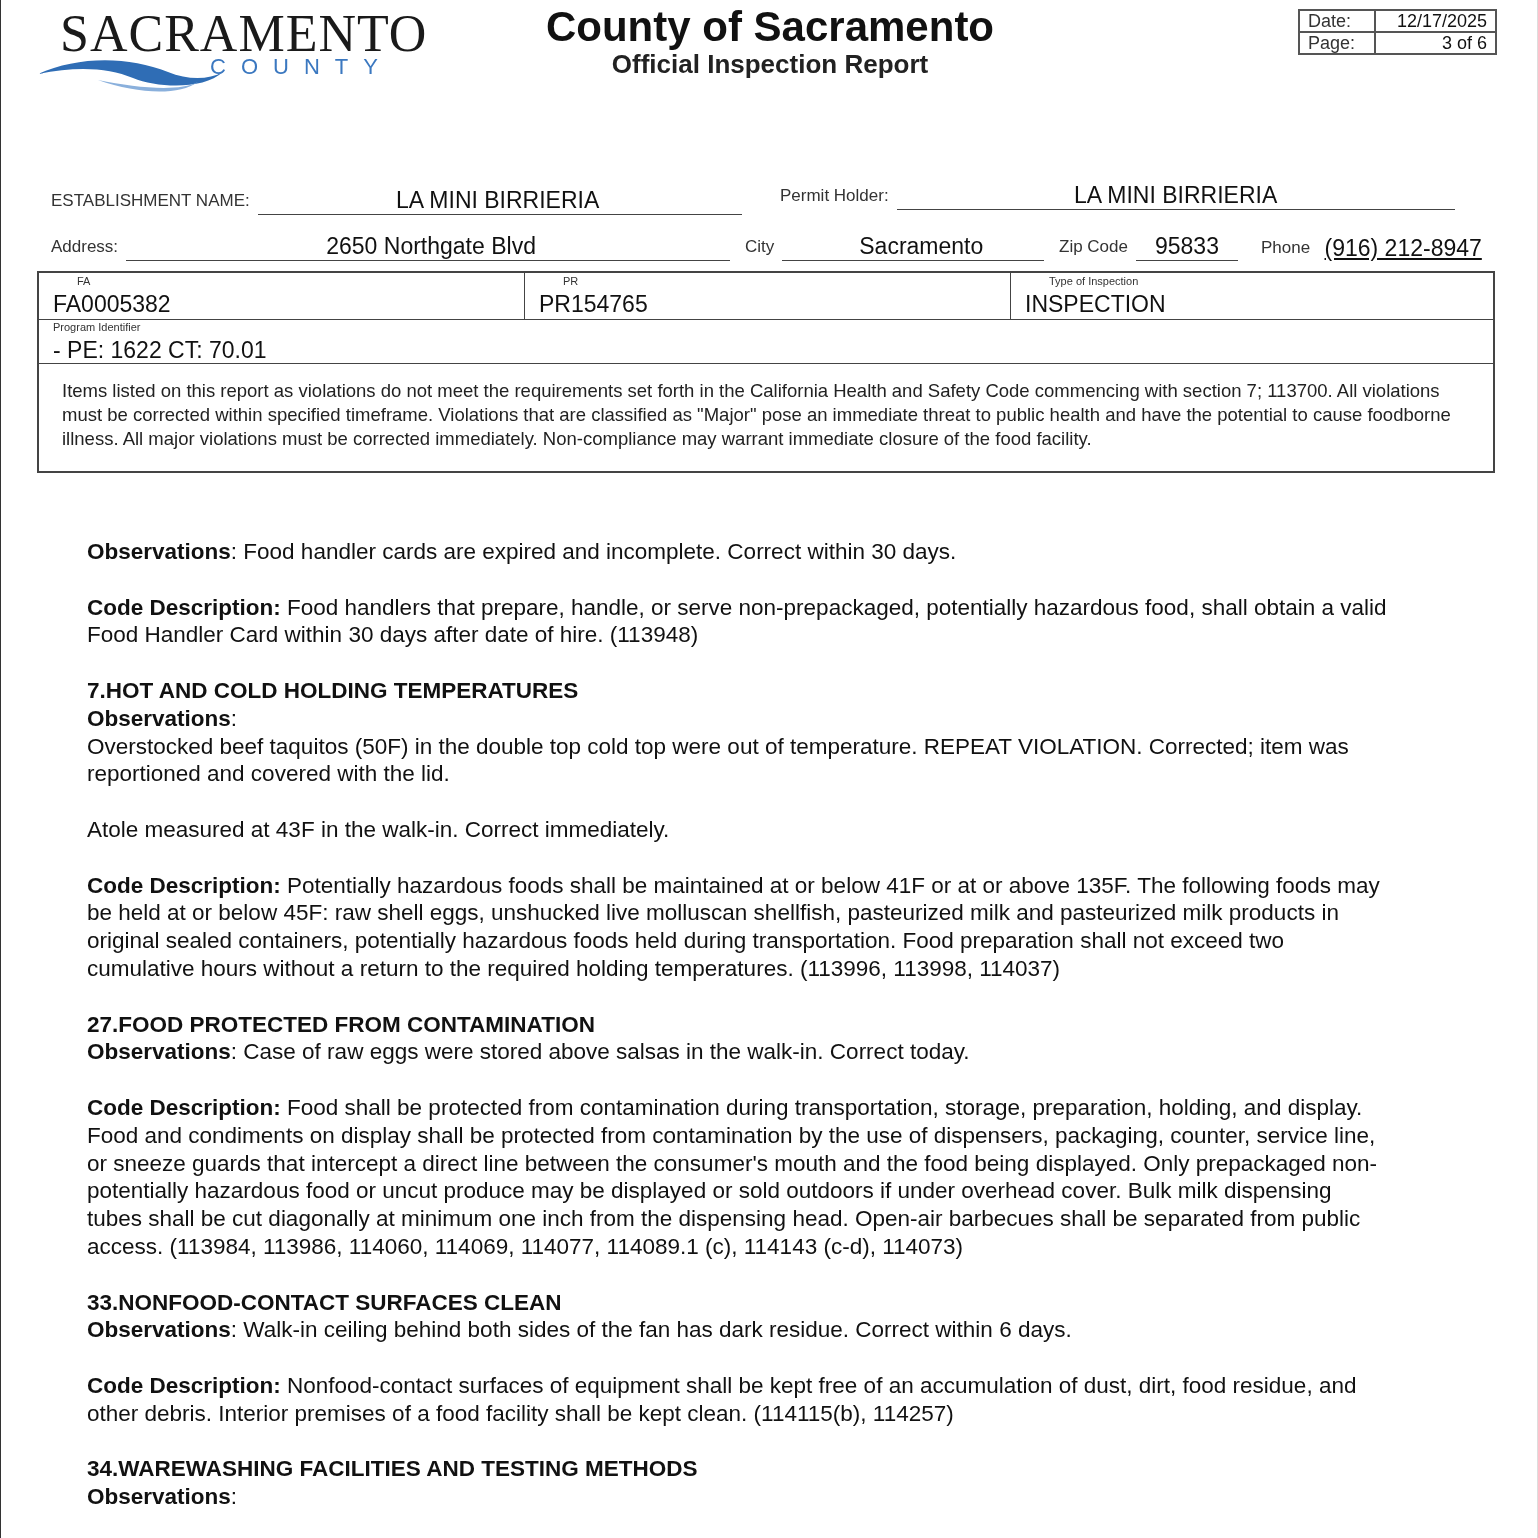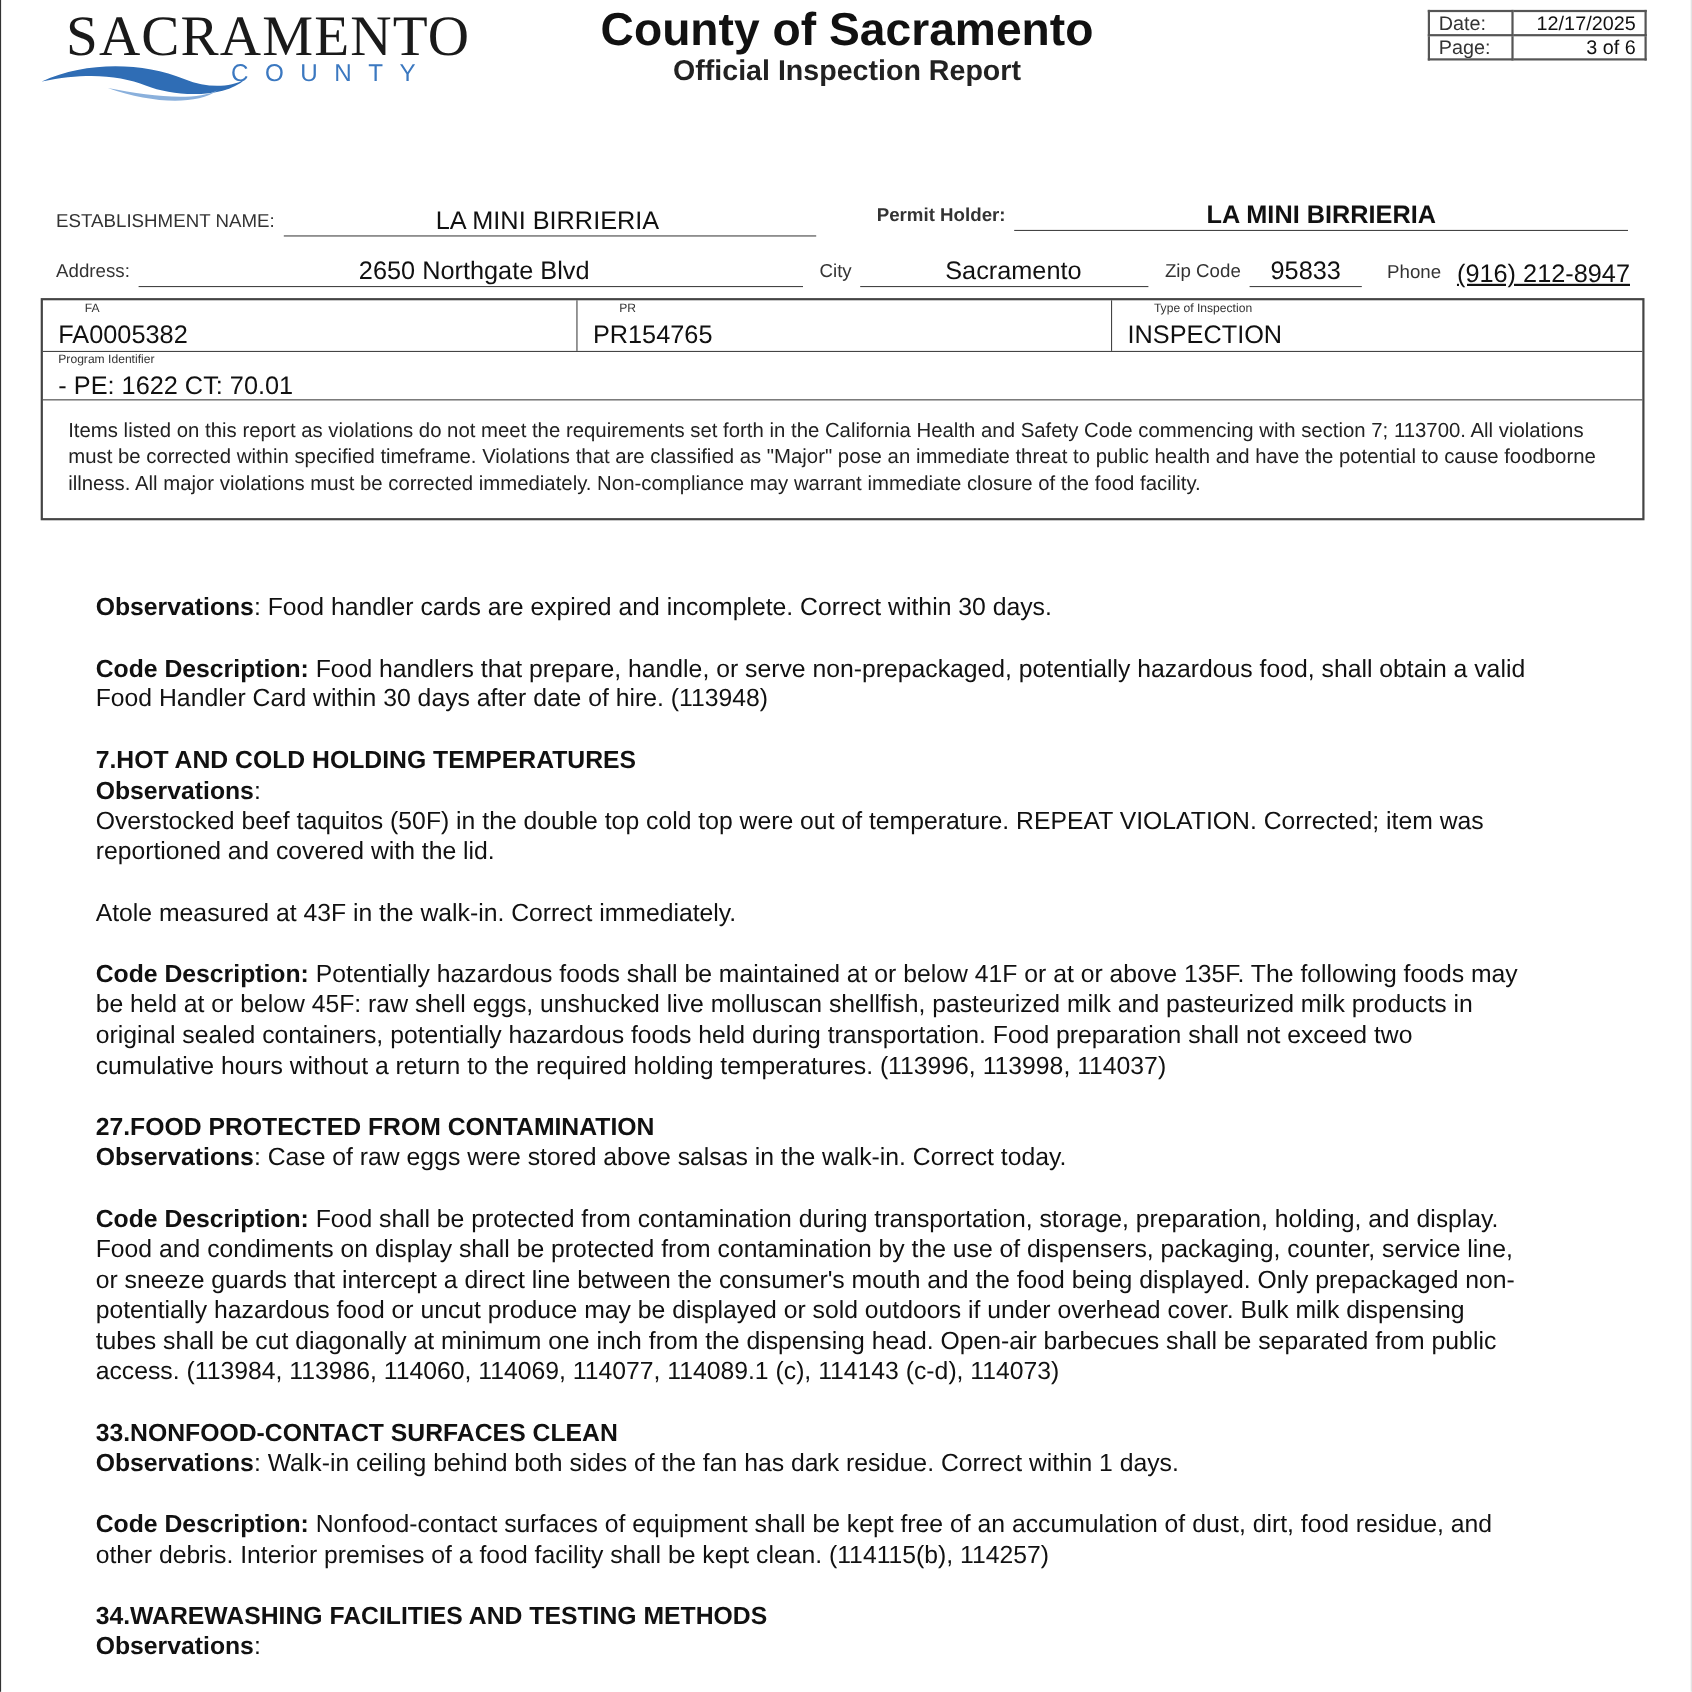--- a/index.html
+++ b/index.html
@@ -90,21 +90,21 @@
     <td class="lbl">Page:</td>
     <td class="val">3 of 6</td>
   </tr>
 </tbody>
   </table>
 
 <div class="field" style="left:51px; top:188px;">
   <span class="flabel">ESTABLISHMENT NAME:</span>
   <span class="fvalue" style="width:480px; padding-left:0;">LA MINI BIRRIERIA</span>
 </div>
-<div class="field" style="left:797px; top:183px;font-weight:bold;">
+<div class="field" style="left:780px; top:183px;">
   <span class="flabel">Permit Holder:</span>
   <span class="fvalue" style="width:550px;">LA MINI BIRRIERIA</span>
 </div>
 
 <div class="field" style="left:51px; top:234px;">
   <span class="flabel">Address:</span>
   <span class="fvalue" style="width:590px; padding-left:10px;">2650 Northgate Blvd</span>
 </div>
 <div class="field" style="left:745px; top:234px;">
   <span class="flabel">City</span>
@@ -157,20 +157,20 @@
   <p><span class="b">Code Description:</span><span> Potentially hazardous foods shall be maintained at or below 41F or at or above 135F. The following foods may be held at or below 45F: raw shell eggs, unshucked live molluscan shellfish, pasteurized milk and pasteurized milk products in original sealed containers, potentially hazardous foods held during transportation. Food preparation shall not exceed two cumulative hours without a return to the required holding temperatures. (113996, 113998, 114037)</span></p>
   <div class="gap"></div>
 
   <p class="b">27.FOOD PROTECTED FROM CONTAMINATION</p>
   <p><span class="b">Observations</span><span>:</span><span> Case of raw eggs were stored above salsas in the walk-in. Correct today.</span></p>
   <div class="gap"></div>
   <p><span class="b">Code Description:</span><span> Food shall be protected from contamination during transportation, storage, preparation, holding, and display. Food and condiments on display shall be protected from contamination by the use of dispensers, packaging, counter, service line, or sneeze guards that intercept a direct line between the consumer's mouth and the food being displayed. Only prepackaged non-potentially hazardous food or uncut produce may be displayed or sold outdoors if under overhead cover. Bulk milk dispensing tubes shall be cut diagonally at minimum one inch from the dispensing head. Open-air barbecues shall be separated from public access. (113984, 113986, 114060, 114069, 114077, 114089.1 (c), 114143 (c-d), 114073)</span></p>
   <div class="gap"></div>
 
   <p class="b">33.NONFOOD-CONTACT SURFACES CLEAN</p>
-  <p><span class="b">Observations</span><span>:</span><span> Walk-in ceiling behind both sides of the fan has dark residue. Correct within 1 days.</span></p>
+  <p><span class="b">Observations</span><span>:</span><span> Walk-in ceiling behind both sides of the fan has dark residue. Correct within 6 days.</span></p>
   <div class="gap"></div>
   <p><span class="b">Code Description:</span><span> Nonfood-contact surfaces of equipment shall be kept free of an accumulation of dust, dirt, food residue, and other debris. Interior premises of a food facility shall be kept clean. (114115(b), 114257)</span></p>
   <div class="gap"></div>
 
   <p class="b">34.WAREWASHING FACILITIES AND TESTING METHODS</p>
   <p><span class="b">Observations</span><span>:</span></p>
 </div>
 
 </body></html>

